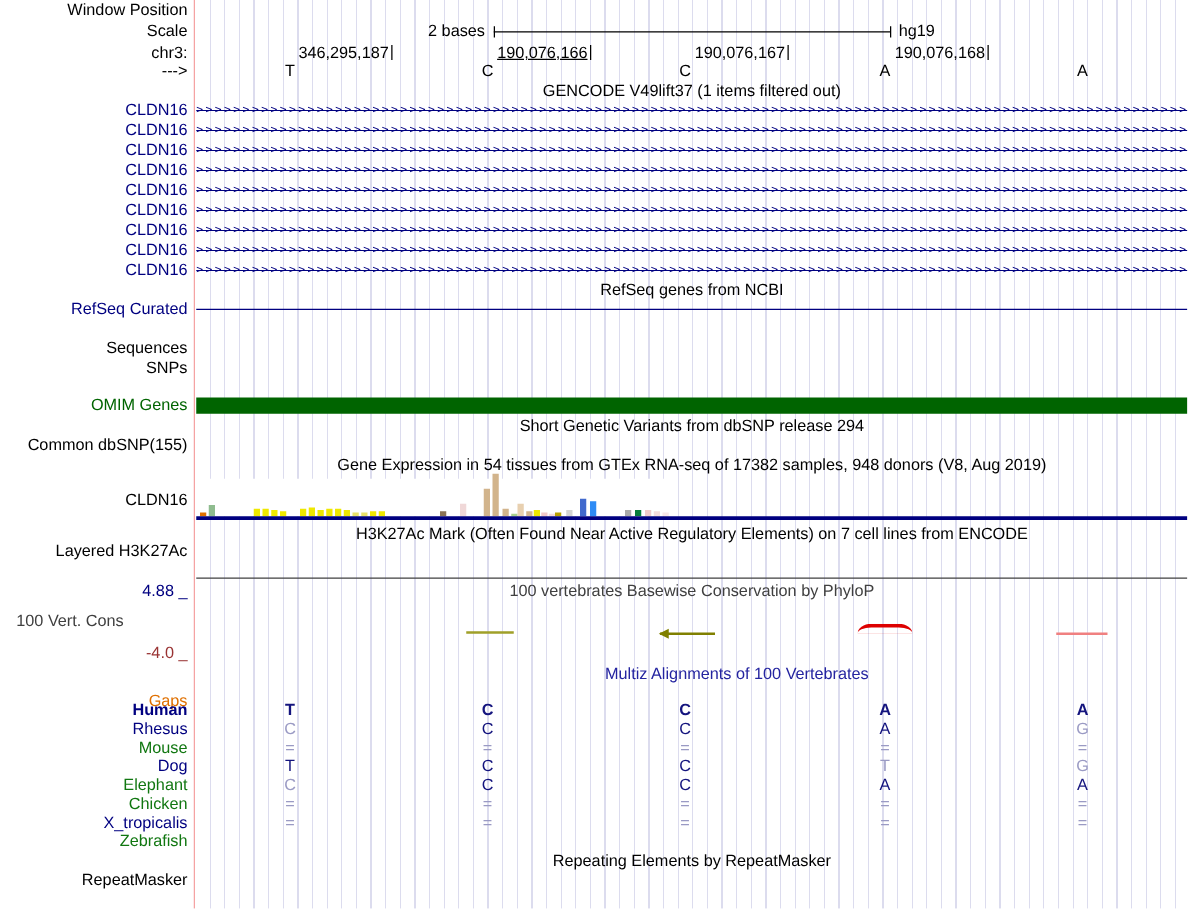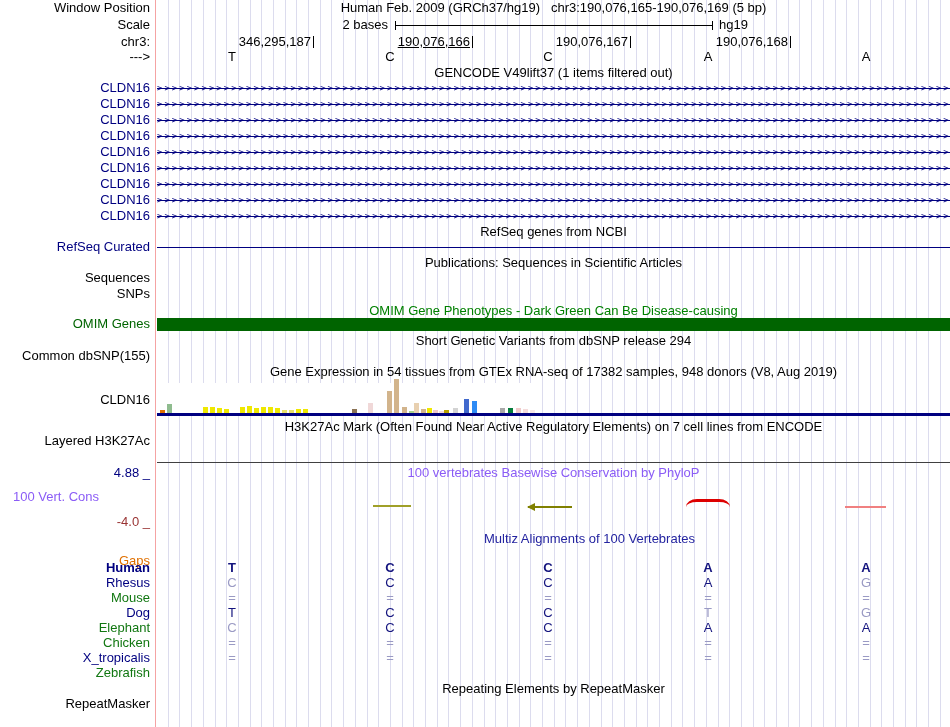--- a/index.html
+++ b/index.html
@@ -11,21 +11,21 @@
     background:repeating-linear-gradient(to right,transparent 0px,transparent 10.7px,#dcdcee 10.7px,#dcdcee 11.7px);}
   .edge-line{position:absolute;left:155px;top:0;width:1px;height:727px;background:#f5a3a3;}
   .lbl{position:absolute;left:0;width:150px;text-align:right;line-height:14px;white-space:nowrap;}
   .title{position:absolute;left:157px;width:793px;text-align:center;line-height:14px;white-space:nowrap;}
   .navy{color:#000080;}
   .green{color:#117711;}
   .dkgreen{color:#006400;}
   .omim-title{color:#008000;}
   .orange{color:#e07000;}
   .maroon{color:#993333;}
-  .cons-blue{color:#8b5cf6;}
+  .cons-blue{color:#404040;}
   .multiz-blue{color:#2424a0;padding-left:36px;}
   .hline{position:absolute;height:1px;background:#000;}
   .vtick{position:absolute;width:1px;background:#000;}
   .ruler-tick-label{position:absolute;top:35px;line-height:14px;white-space:nowrap;}
   .base-letter{position:absolute;transform:translateX(-50%);line-height:14px;}
   .gene-row-line{position:absolute;left:157px;width:793px;height:9px;overflow:hidden;
     color:#000080;font-size:9px;line-height:9px;letter-spacing:2px;
     font-family:"DejaVu Sans Mono","Liberation Mono",monospace;
     background:linear-gradient(to bottom,transparent 4px,#000080 4px,#000080 5px,transparent 5px);}
   .gencode-gene-label{position:absolute;left:0;width:150px;text-align:right;line-height:14px;color:#000080;}
@@ -46,21 +46,20 @@
   .scalebar-end{position:absolute;top:21px;width:1px;height:9px;background:#000;}
 </style>
 </head>
 <body>
 
 <div id="root">
   <div class="grid-bg"></div>
   <div class="edge-line"></div>
 
   <span class="lbl" style="top:1px">Window Position</span>
-  <span class="title" style="top:1px"><span>Human Feb. 2009 (GRCh37/hg19)</span>&nbsp;&nbsp;&nbsp;<span>chr3:190,076,165-190,076,169 (5 bp)</span></span>
 
   <span class="lbl" style="top:18px">Scale</span>
   <span style="position:absolute;top:18px;right:562px;line-height:14px">2 bases</span>
   <div class="scalebar" style="left:395px;width:317px"></div>
   <div class="scalebar-end" style="left:395px"></div>
   <div class="scalebar-end" style="left:712px"></div>
   <span style="position:absolute;top:18px;left:719px;line-height:14px">hg19</span>
 
   <span class="lbl" style="top:35px">chr3:</span>
   <div>
@@ -102,25 +101,23 @@
       <span class="gencode-gene-label" style="top: 193px;">CLDN16</span>
       <span class="gene-row-line" style="top: 196px; color: rgb(0, 0, 128);">&gt;&gt;&gt;&gt;&gt;&gt;&gt;&gt;&gt;&gt;&gt;&gt;&gt;&gt;&gt;&gt;&gt;&gt;&gt;&gt;&gt;&gt;&gt;&gt;&gt;&gt;&gt;&gt;&gt;&gt;&gt;&gt;&gt;&gt;&gt;&gt;&gt;&gt;&gt;&gt;&gt;&gt;&gt;&gt;&gt;&gt;&gt;&gt;&gt;&gt;&gt;&gt;&gt;&gt;&gt;&gt;&gt;&gt;&gt;&gt;&gt;&gt;&gt;&gt;&gt;&gt;&gt;&gt;&gt;&gt;&gt;&gt;&gt;&gt;&gt;&gt;&gt;&gt;&gt;&gt;&gt;&gt;&gt;&gt;&gt;&gt;&gt;&gt;&gt;&gt;&gt;&gt;&gt;&gt;&gt;&gt;&gt;&gt;&gt;&gt;&gt;&gt;&gt;&gt;&gt;&gt;&gt;&gt;&gt;&gt;&gt;&gt;&gt;&gt;&gt;&gt;&gt;&gt;&gt;&gt;&gt;&gt;&gt;&gt;&gt;&gt;&gt;&gt;&gt;&gt;</span>
       <span class="gencode-gene-label" style="top: 209px;">CLDN16</span>
       <span class="gene-row-line" style="top: 212px; color: rgb(0, 0, 128);">&gt;&gt;&gt;&gt;&gt;&gt;&gt;&gt;&gt;&gt;&gt;&gt;&gt;&gt;&gt;&gt;&gt;&gt;&gt;&gt;&gt;&gt;&gt;&gt;&gt;&gt;&gt;&gt;&gt;&gt;&gt;&gt;&gt;&gt;&gt;&gt;&gt;&gt;&gt;&gt;&gt;&gt;&gt;&gt;&gt;&gt;&gt;&gt;&gt;&gt;&gt;&gt;&gt;&gt;&gt;&gt;&gt;&gt;&gt;&gt;&gt;&gt;&gt;&gt;&gt;&gt;&gt;&gt;&gt;&gt;&gt;&gt;&gt;&gt;&gt;&gt;&gt;&gt;&gt;&gt;&gt;&gt;&gt;&gt;&gt;&gt;&gt;&gt;&gt;&gt;&gt;&gt;&gt;&gt;&gt;&gt;&gt;&gt;&gt;&gt;&gt;&gt;&gt;&gt;&gt;&gt;&gt;&gt;&gt;&gt;&gt;&gt;&gt;&gt;&gt;&gt;&gt;&gt;&gt;&gt;&gt;&gt;&gt;&gt;&gt;&gt;&gt;&gt;&gt;&gt;</span>
     </div>
 
   <span class="title" style="top:225px">RefSeq genes from NCBI</span>
   <span class="lbl navy" style="top:240px">RefSeq Curated</span>
   <div class="hline" style="left:157px;top:247px;width:793px;background:#000080"></div>
 
-  <span class="title" style="top:256px">Publications: Sequences in Scientific Articles</span>
   <span class="lbl" style="top:271px">Sequences</span>
   <span class="lbl" style="top:287px">SNPs</span>
 
-  <span class="title omim-title" style="top:304px">OMIM Gene Phenotypes - Dark Green Can Be Disease-causing</span>
   <span class="lbl dkgreen" style="top:317px">OMIM Genes</span>
   <div class="omim-bar" style="background: rgb(0, 100, 0);"></div>
 
   <span class="title" style="top:334px">Short Genetic Variants from dbSNP release 294</span>
   <span class="lbl" style="top:349px">Common dbSNP(155)</span>
 
   <span class="title" style="top:365px">Gene Expression in 54 tissues from GTEx RNA-seq of 17382 samples, 948 donors (V8, Aug 2019)</span>
   <span class="lbl" style="top:393px">CLDN16</span>
   <div class="gtex-box"></div>
   <div class="gtex-chart">

